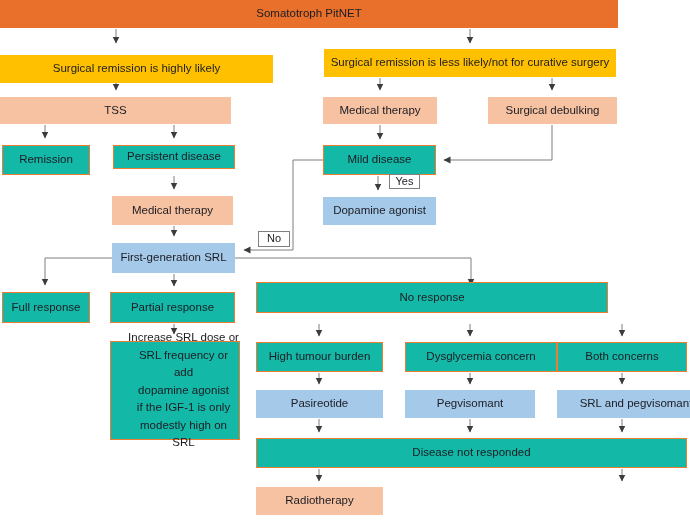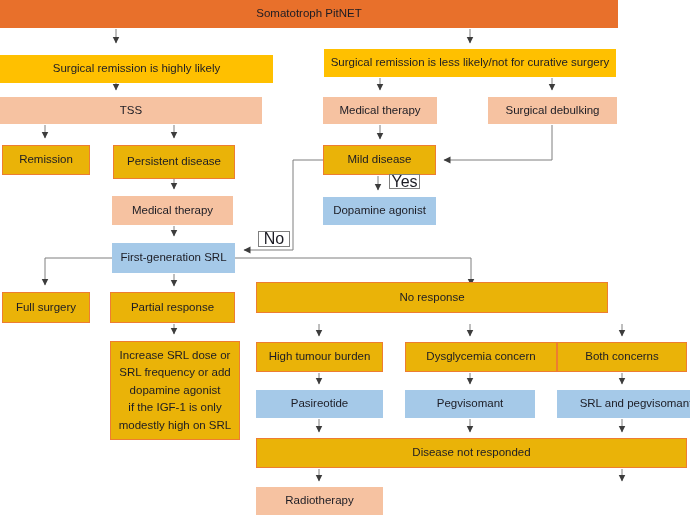--- a/index.html
+++ b/index.html
@@ -16,43 +16,43 @@
     display:flex;align-items:center;justify-content:center;
     text-align:center;
     font-size:11.5px;
     line-height:1.2;
     box-sizing:border-box;
   }
   .banner{background:#e8702b;}
   .yellow{background:#ffc000;}
   .peach{background:#f6c2a1;}
   .blue{background:#a5c9e8;}
-  .outline{background:#eab308;border:1.5px solid #ed7d31;}
-  .small-label{background:#ffffff;border:1px solid #7f7f7f;font-size:16px;}
+  .outline{background:#14b8a6;border:1.5px solid #ed7d31;}
+  .small-label{background:#ffffff;border:1px solid #7f7f7f;font-size:11px;}
   .multiline{white-space:pre-line;line-height:1.52;}
 
   
   #n-root{left:0;top:0;width:618px;height:28px;}
   #n-yl{left:0;top:49px;width:273px;height:28px;margin-top:6px;}
   #n-yr{left:324px;top:49px;width:292px;height:28px;}
-  #n-tss{left:0;top:97px;width:262px;height:27px;}
+  #n-tss{left:0;top:97px;width:231px;height:27px;}
   #n-mtr{left:323px;top:97px;width:114px;height:27px;}
   #n-sd{left:488px;top:97px;width:129px;height:27px;}
   #n-rem{left:2px;top:145px;width:88px;height:30px;}
-  #n-pd{left:113px;top:145px;width:122px;height:34px;}
+  #n-pd{left:113px;top:145px;width:122px;height:24px;}
   #n-md{left:323px;top:145px;width:113px;height:30px;}
   #n-yes{left:389px;top:174px;width:31px;height:15px;}
   #n-da{left:323px;top:197px;width:113px;height:28px;}
   #n-mtl{left:112px;top:196px;width:121px;height:29px;}
   #n-no{left:258px;top:231px;width:32px;height:16px;}
   #n-srl{left:112px;top:243px;width:123px;height:30px;}
   #n-fr{left:2px;top:292px;width:88px;height:31px;}
   #n-pr{left:110px;top:292px;width:125px;height:31px;}
   #n-nr{left:256px;top:282px;width:352px;height:31px;}
-  #n-inc{left:110px;top:341px;width:130px;height:99px;}
+  #n-inc{left:110px;top:341px;width:130px;height:99px;padding-left:17px;}
   #n-htb{left:256px;top:342px;width:127px;height:30px;}
   #n-dc{left:405px;top:342px;width:152px;height:30px;}
   #n-bc{left:557px;top:342px;width:130px;height:30px;}
   #n-pas{left:256px;top:390px;width:127px;height:28px;}
   #n-peg{left:405px;top:390px;width:130px;height:28px;}
   #n-sp{left:557px;top:390px;width:158px;height:28px;}
   #n-dnr{left:256px;top:438px;width:431px;height:30px;}
   #n-rt{left:256px;top:487px;width:127px;height:28px;}
   #n-rs{left:557px;top:487px;width:130px;height:28px;}
 
@@ -114,21 +114,21 @@
   <div id="n-pd" class="node outline">Persistent disease</div>
   <div id="n-md" class="node outline">Mild disease</div>
 
   <div id="n-yes" class="node small-label">Yes</div>
   <div id="n-da" class="node blue">Dopamine agonist</div>
 
   <div id="n-mtl" class="node peach">Medical therapy</div>
   <div id="n-no" class="node small-label">No</div>
   <div id="n-srl" class="node blue">First-generation SRL</div>
 
-  <div id="n-fr" class="node outline">Full surgery</div>
+  <div id="n-fr" class="node outline">Full response</div>
   <div id="n-pr" class="node outline">Partial response</div>
   <div id="n-nr" class="node outline">No response</div>
 
   <div id="n-inc" class="node outline multiline">Increase SRL dose or
 SRL frequency or add
 dopamine agonist
 if the IGF-1 is only
 modestly high on SRL</div>
 
   <div id="n-htb" class="node outline">High tumour burden</div>

